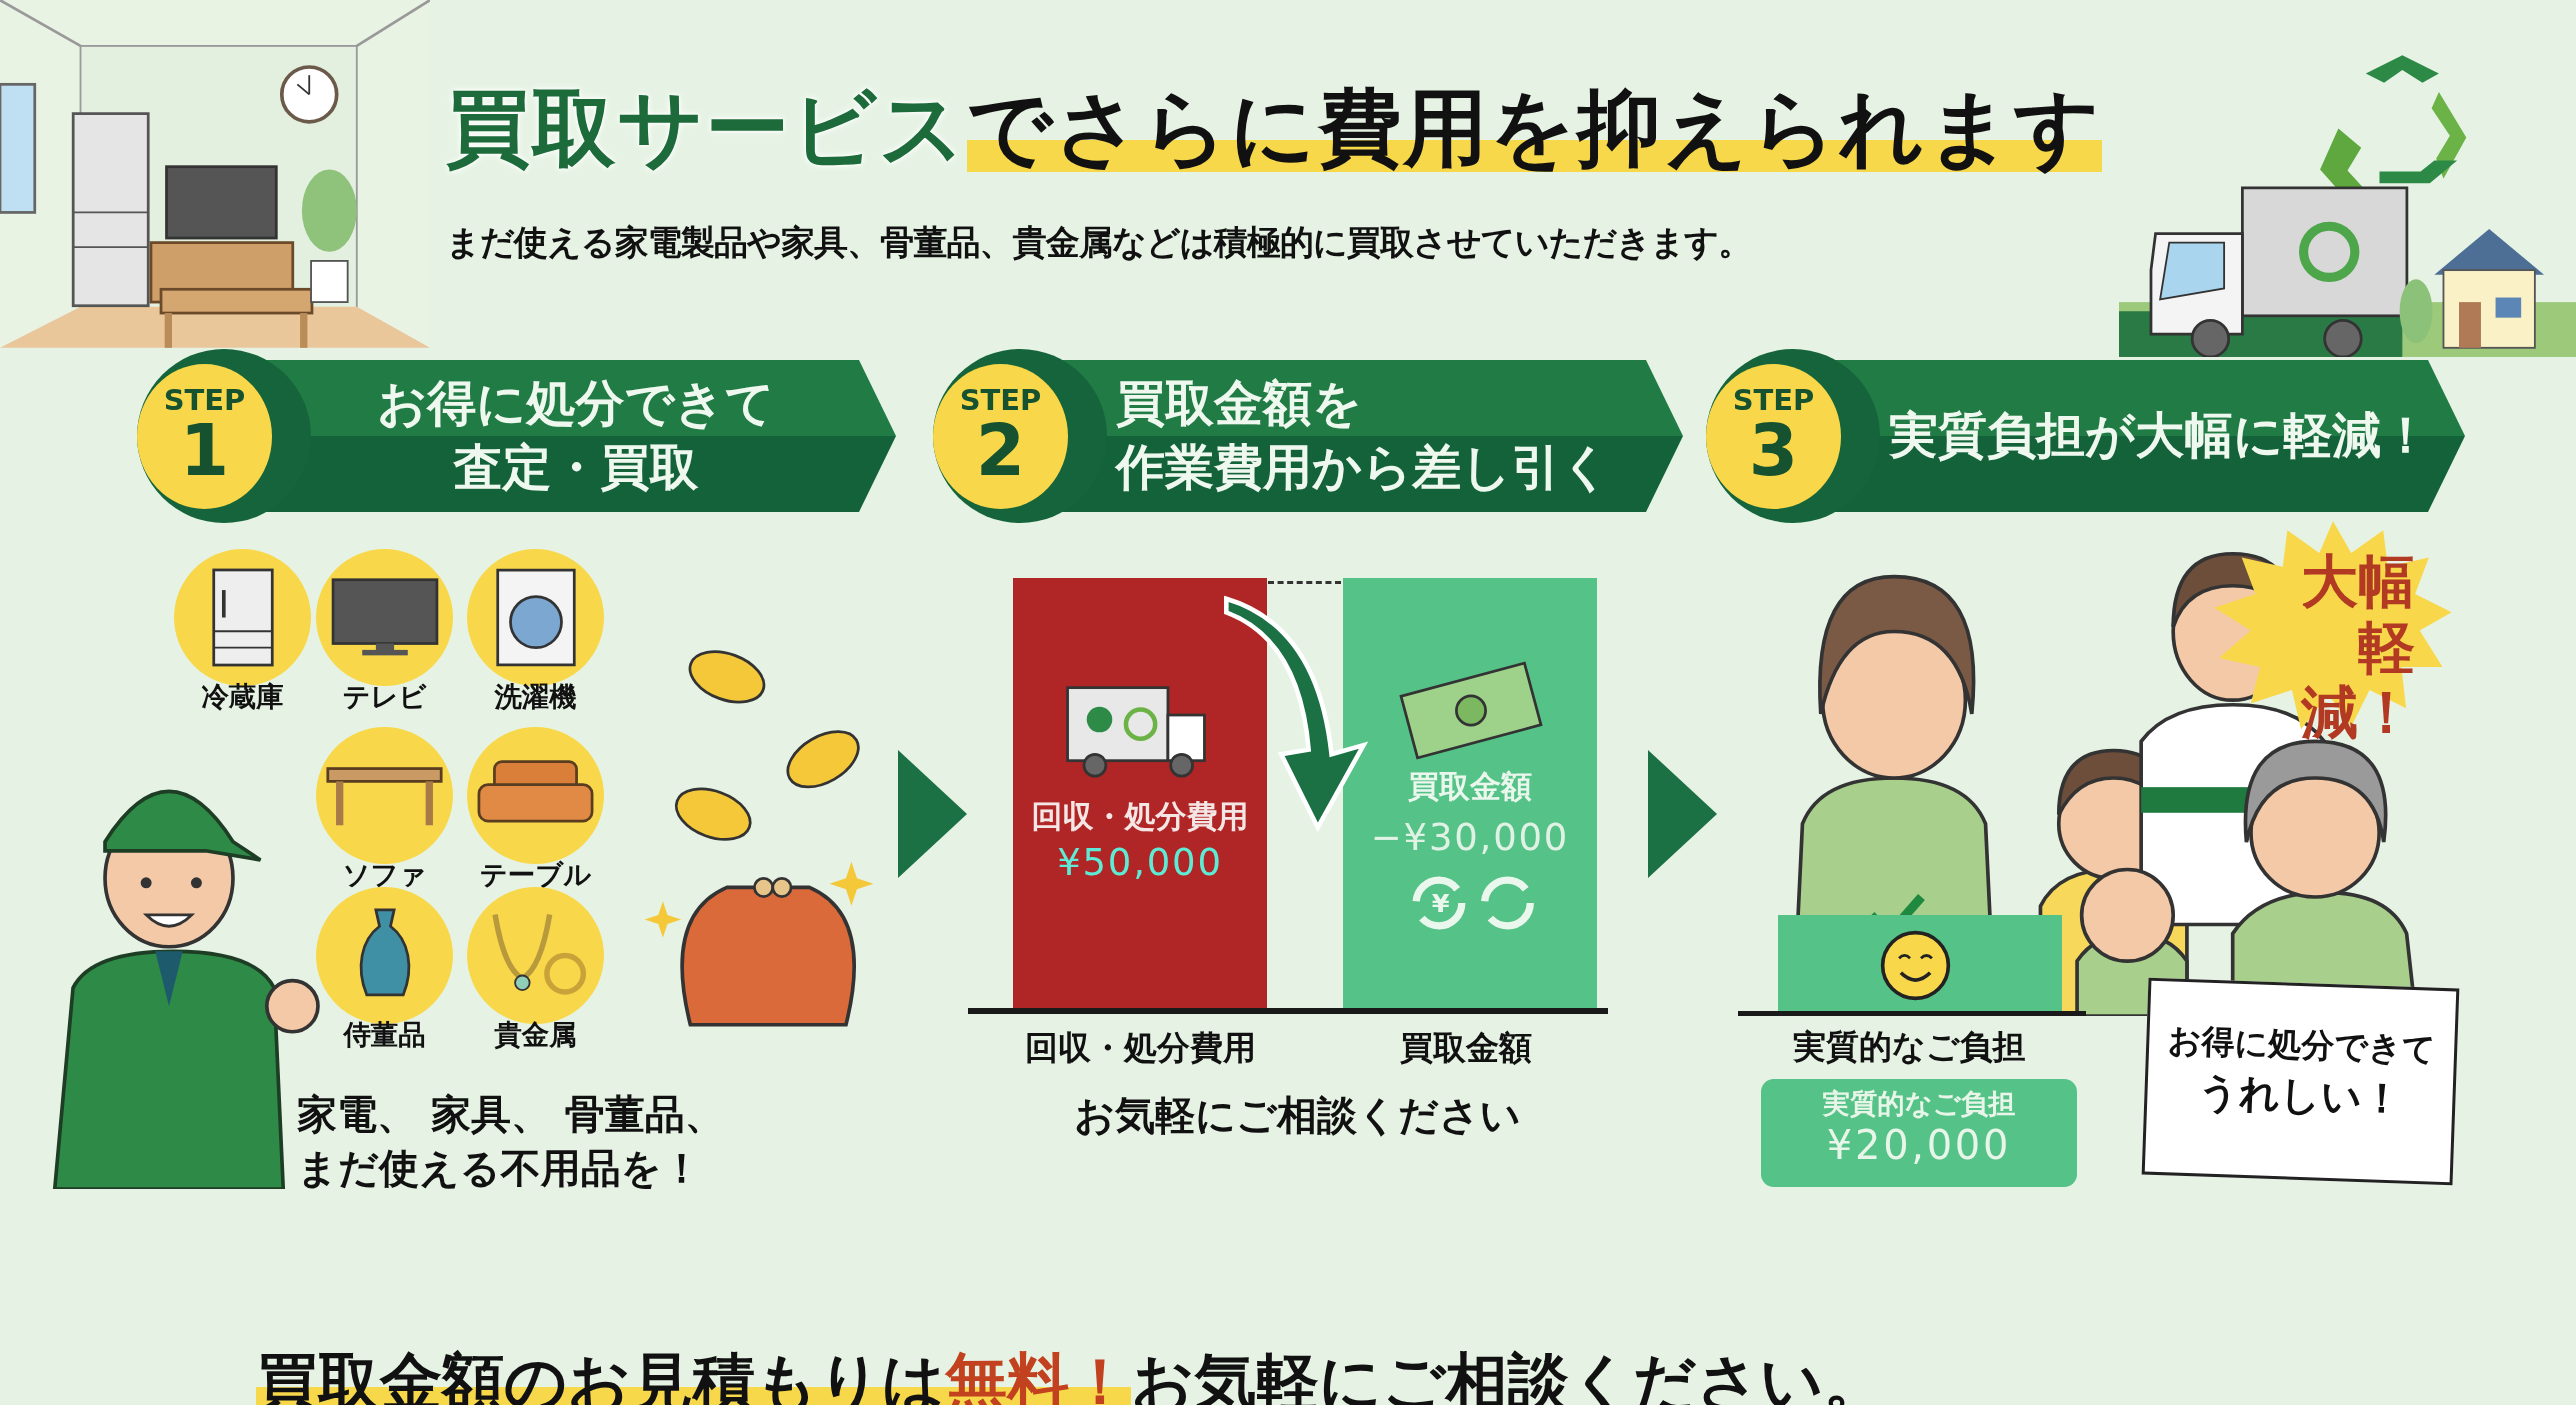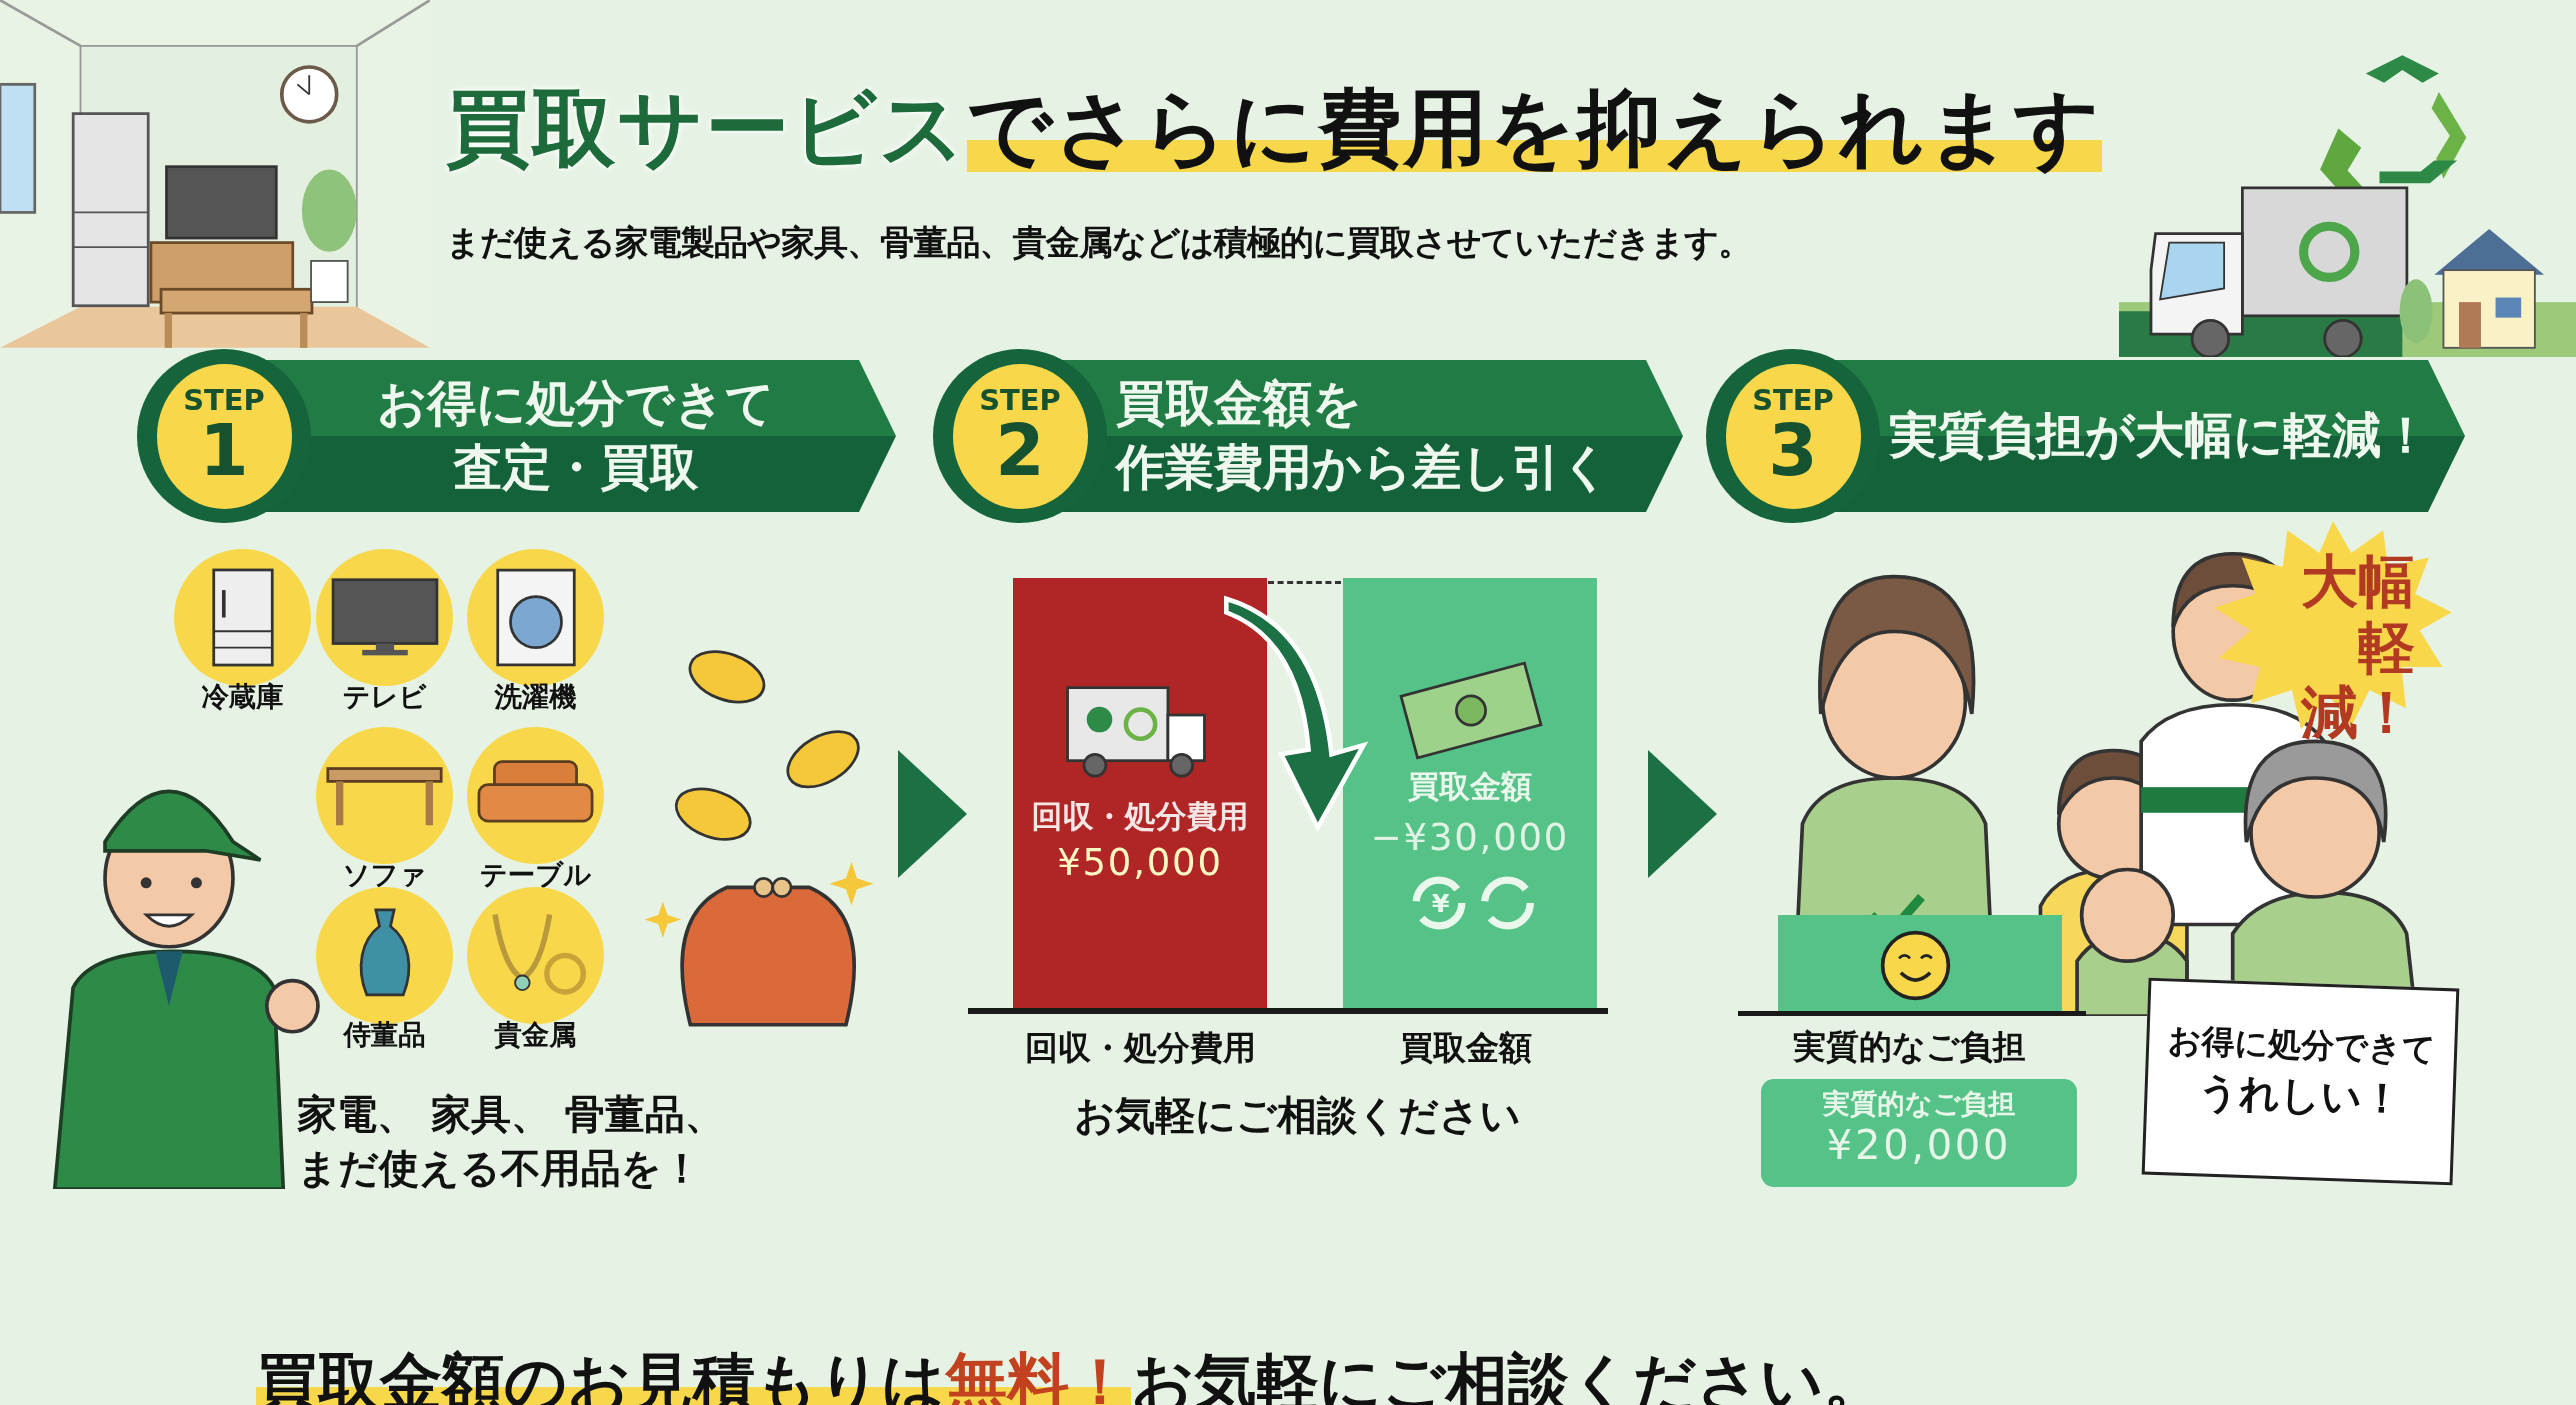--- a/index.html
+++ b/index.html
@@ -31,21 +31,21 @@
   .step {
     top: 349px; height: 174px;
   }
   .step .band {
     position: absolute; left: 55px; top: 11px; height: 152px;
     background: linear-gradient(#217b45 0 50%, #14623a 50% 100%);
     clip-path: polygon(0 0, calc(100% - 37px) 0, 100% 50%, calc(100% - 37px) 100%, 0 100%);
   }
   .step .badge {
     position: absolute; left: 0; top: 0; width: 174px; height: 174px; border-radius: 50%;
-    background: #15643b; display: flex; align-items: center; justify-content: center;
+    background: #15643b; display: flex; align-items: center; justify-content: flex-start;
   }
   .step .badge .inner {
     width: 135px; height: 145px; border-radius: 50%; background: #f8d84a;
     display: flex; flex-direction: column; align-items: center; justify-content: center; color: #16522f;
   }
   .step .badge .lbl { font-size: 29px; font-weight: bold; line-height: 1; }
   .step .badge .num { font-size: 71px; font-weight: bold; line-height: 1; }
   .step .text {
     position: absolute; left: 183px; top: 11px; height: 152px; display: flex; flex-direction: column;
     justify-content: center; color: #eef8ee; font-size: 49px; font-weight: bold; line-height: 1.3;
@@ -69,21 +69,21 @@
   }
 
   .play-arrow { width: 0; height: 0; border-top: 64px solid transparent; border-bottom: 64px solid transparent; border-left: 69px solid #1b7044; }
 
   
   .bar-red { left: 1013px; top: 578px; width: 254px; height: 430px; background: #b02525; }
   .bar-green { left: 1343px; top: 578px; width: 254px; height: 430px; background: #55c287; }
   .baseline { left: 968px; top: 1008px; width: 640px; height: 5.5px; background: #1a1a1a; }
   .dash { left: 1268px; top: 581px; width: 73px; border-top: 3.7px dashed #333; }
   .bar-title { font-size: 31px; font-weight: bold; color: #f5e6e6; text-align: center; }
-  .bar-value { font-size: 37px; color: #fef9c3; text-align: center; letter-spacing: 1.8px; }
+  .bar-value { font-size: 37px; color: #5eead4; text-align: center; letter-spacing: 1.8px; }
   .axis-label { font-size: 33px; font-weight: bold; }
   .step2-caption { left: 1014px; top: 1087px; width: 567px; text-align: center; font-size: 40px; font-weight: bold; line-height: 1.4; }
 
   
   .burden-box { left: 1778px; top: 915px; width: 284px; height: 96px; background: #55c287; }
   .burden-line { left: 1738px; top: 1011px; width: 348px; height: 4.6px; background: #1a1a1a; }
   .burden-label { left: 1793px; top: 1025px; font-size: 33px; font-weight: bold; }
   .burden-card {
     left: 1761px; top: 1079px; width: 316px; height: 108px; border-radius: 12.8px; background: #55c287;
     text-align: center; color: #e8f5e9; padding-top: 7.3px;

